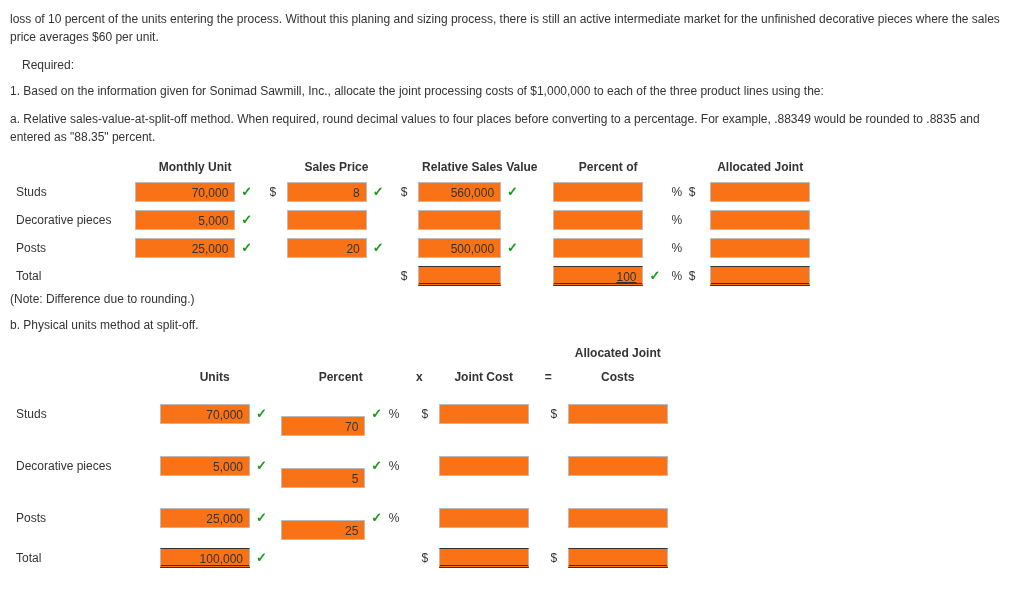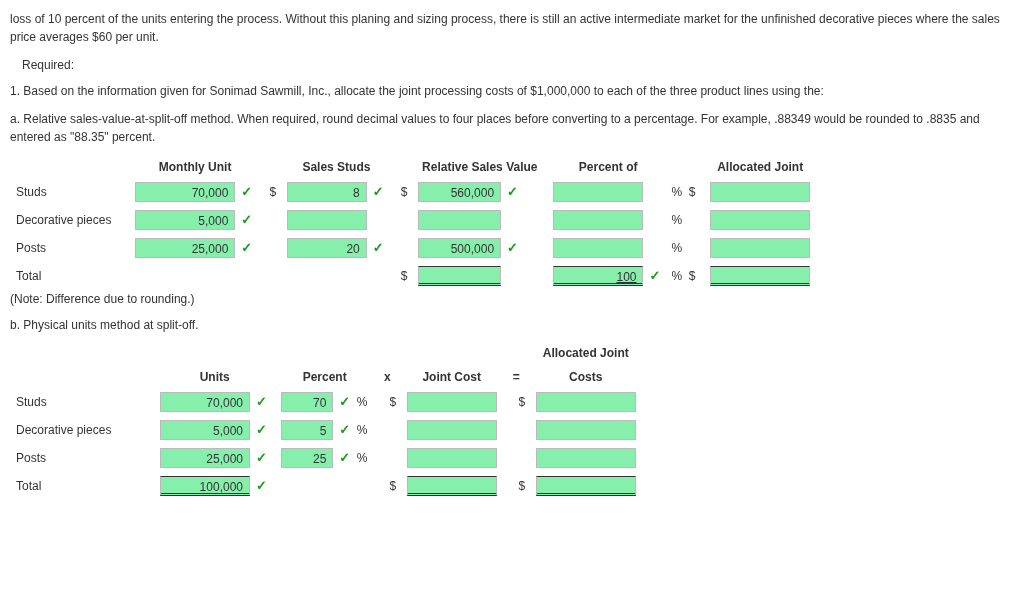--- a/index.html
+++ b/index.html
@@ -32,35 +32,35 @@
   .row-label {
     text-align: left;
     padding-right: 18px;
     min-width: 70px;
   }
   .inp {
     display: inline-block;
     border: 1px solid #bbb;
     height: 20px;
     line-height: 20px;
-    background: #86efac;
+    background: #f97316;
     text-align: right;
     padding: 0 6px;
     font-family: inherit;
     font-size: 12px;
     box-sizing: border-box;
     vertical-align: middle;
   }
   .w-out { width: 100px; }
   .w-price { width: 80px; }
   .w-val { width: 83px; }
   .w-pct { width: 90px; text-decoration: underline; }
   .w-cost { width: 100px; }
   .w-units { width: 90px; }
-  .w-percent { width: 52px; }
+  .w-percent { width: 84px; margin-top: 24px; }
   .w-jc { width: 90px; }
   .chk {
     color: #1a9b1a;
     font-weight: bold;
     font-size: 13px;
     display: inline-block;
     width: 12px;
     text-align: center;
     vertical-align: middle;
     margin: 0 2px;
@@ -92,21 +92,21 @@
 
 <div class="q-line">1. Based on the information given for Sonimad Sawmill, Inc., allocate the joint processing costs of $1,000,000 to each of the three product lines using the:</div>
 <div class="q-line">a. Relative sales-value-at-split-off method. When required, round decimal values to four places before converting to a percentage. For example, .88349 would be rounded to .8835 and entered as "88.35" percent.</div>
 
 <table>
   <tbody>
       <tr>
     <th></th>
     <th>Monthly Unit</th>
     <th></th>
-    <th>Sales Studs</th>
+    <th>Sales Price</th>
     <th></th>
     <th>Relative Sales Value</th>
     <th>Percent of</th>
     <th></th>
     <th>Allocated Joint</th>
   </tr>
 
   <tr>
     <td class="row-label">Studs</td>
     <td>

